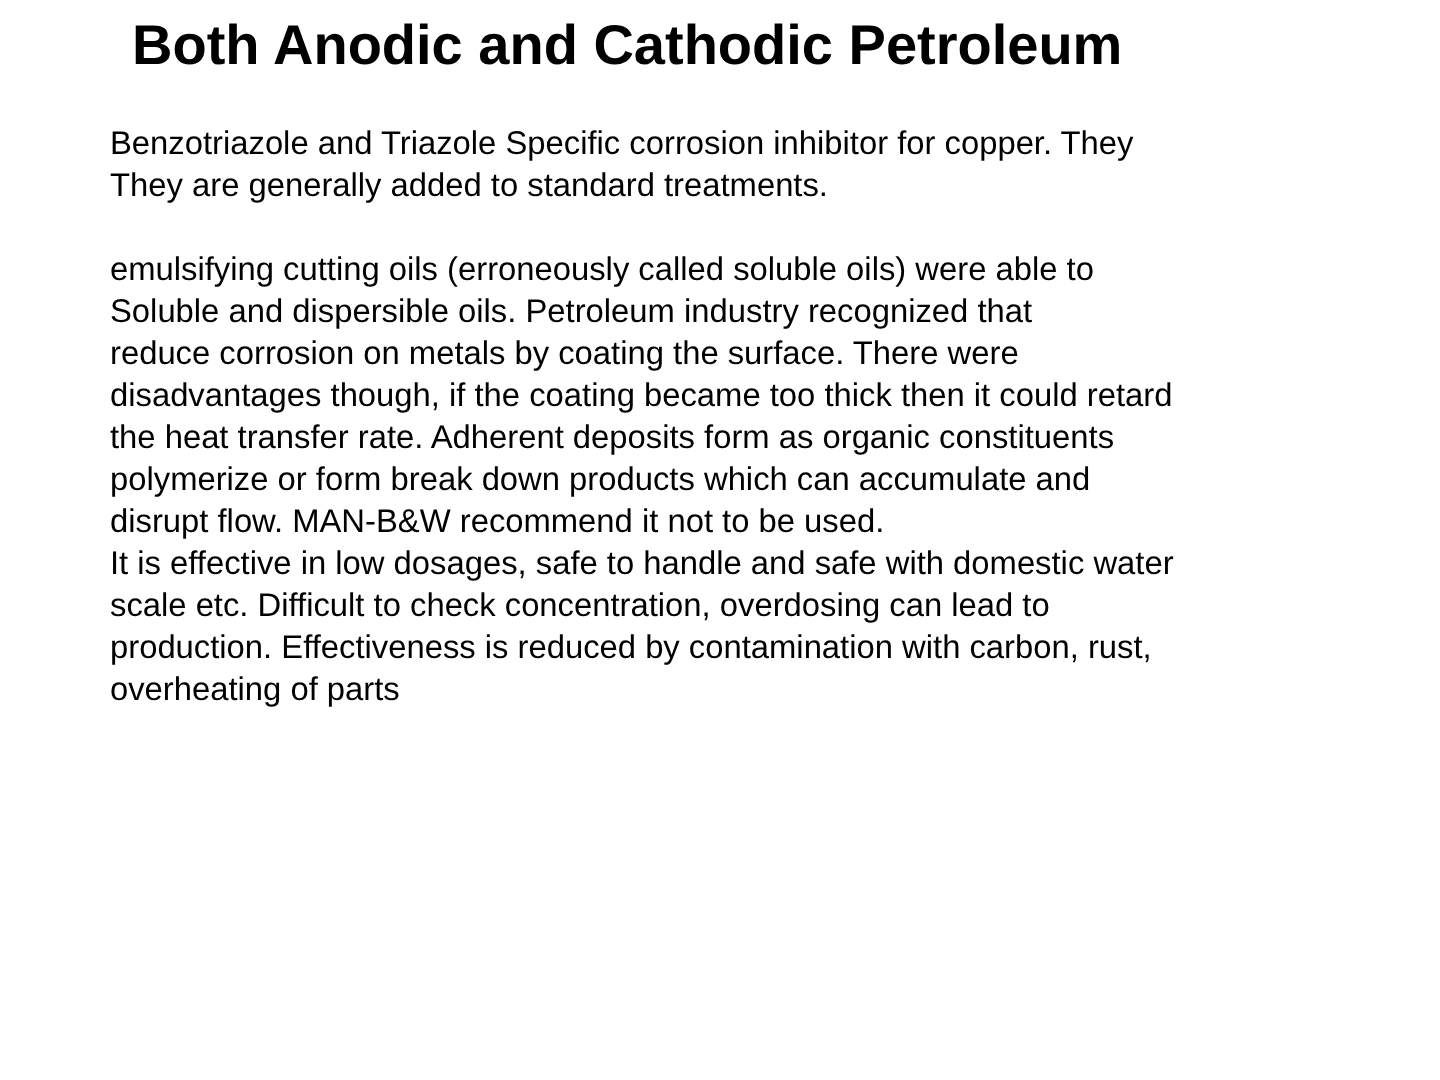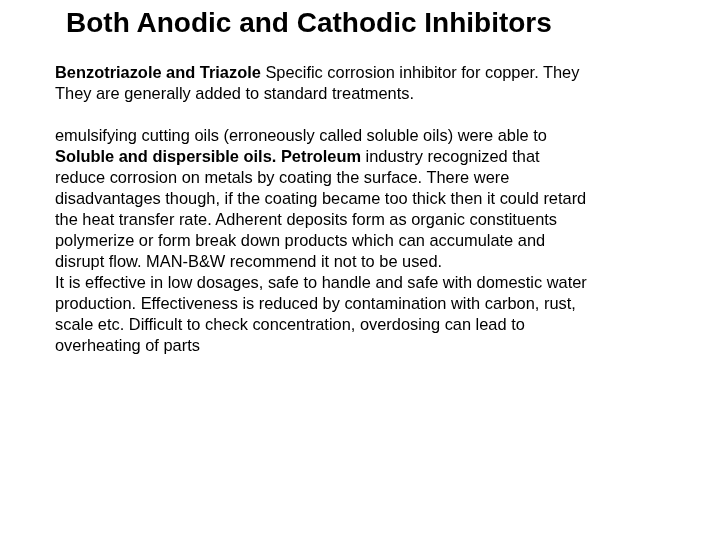--- a/index.html
+++ b/index.html
@@ -5,40 +5,40 @@
   html, body { margin: 0; padding: 0; background: #ffffff; }
   body { width: 720px; height: 540px; position: relative; overflow: hidden;
          font-family: "Liberation Sans", sans-serif; color: #000; }
   .title { position: absolute; left: 66px; top: 5px; font-size: 28px; font-weight: bold;
            line-height: 36px; white-space: nowrap; margin: 0; }
   .body { position: absolute; left: 55px; top: 62px; width: 640px;
           font-size: 16.4px; line-height: 21px; }
   .para { margin: 0; }
   .gap { height: 21px; }
   .line { display: block; white-space: nowrap; }
-  b { font-weight: bold; }
+  b { font-weight: normal; }
 </style>
 </head>
 <body>
 
-<h1 class="title">Both Anodic and Cathodic Inhibitors</h1>
+<h1 class="title">Both Anodic and Cathodic Petroleum</h1>
 
 <div class="body">
   <p class="para">
     <span class="line"><b>Benzotriazole and Triazole</b><span> Specific corrosion inhibitor for copper. They</span></span>
     <span class="line">They are generally added to standard treatments.</span>
   </p>
   <div class="gap"></div>
   <p class="para">
     <span class="line">emulsifying cutting oils (erroneously called soluble oils) were able to</span>
     <span class="line"><b>Soluble and dispersible oils. Petroleum</b><span> industry recognized that</span></span>
     <span class="line">reduce corrosion on metals by coating the surface. There were</span>
     <span class="line">disadvantages though, if the coating became too thick then it could retard</span>
     <span class="line">the heat transfer rate. Adherent deposits form as organic constituents</span>
     <span class="line">polymerize or form break down products which can accumulate and</span>
     <span class="line">disrupt flow. MAN-B&amp;W recommend it not to be used.</span>
     <span class="line">It is effective in low dosages, safe to handle and safe with domestic water</span>
+    <span class="line">scale etc. Difficult to check concentration, overdosing can lead to</span>
     <span class="line">production. Effectiveness is reduced by contamination with carbon, rust,</span>
-    <span class="line">scale etc. Difficult to check concentration, overdosing can lead to</span>
     <span class="line">overheating of parts</span>
   </p>
   <div class="gap"></div>
 </div>
 
 </body></html>

